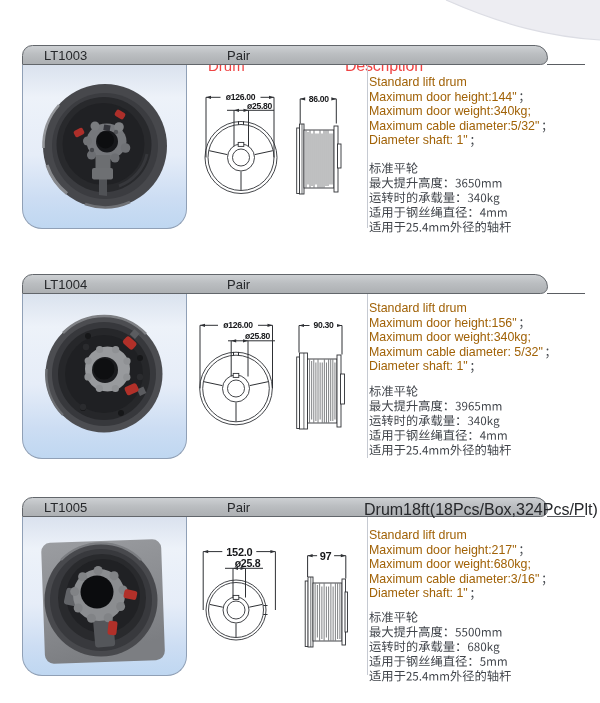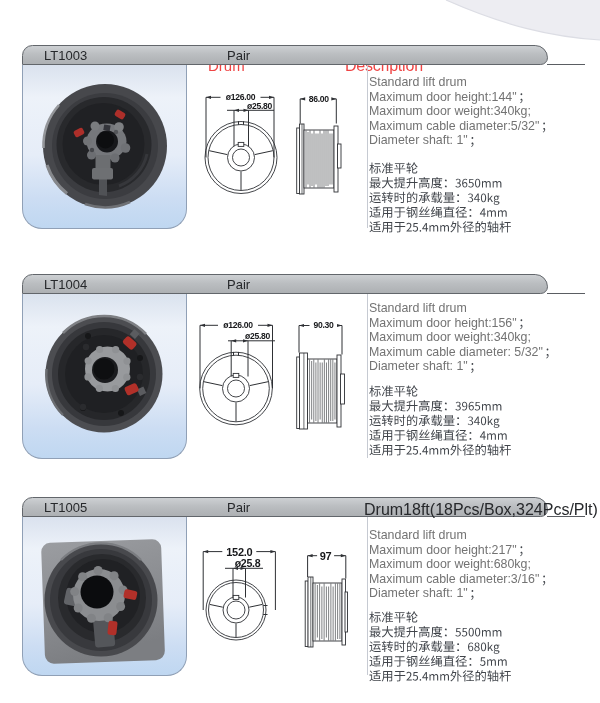--- a/index.html
+++ b/index.html
@@ -8,21 +8,21 @@
 .hdr{position:absolute;font-family:Liberation Sans, sans-serif;font-size:15px;color:#ef4444;margin-top:36px;}
 .bar{position:absolute;left:22px;width:526px;height:20px;box-sizing:border-box;
  background:linear-gradient(180deg,#cdd0d3 0%,#bbbec1 45%,#adb0b3 100%);
  border:1px solid #62666b;border-radius:13px 16px 9px 0;}
 .bar .t{position:absolute;top:2px;font-size:13px;color:#26282b;white-space:nowrap;}
 .barline{position:absolute;height:1.2px;background:#5a5d62;}
 .cell{position:absolute;left:22px;width:165px;box-sizing:border-box;
  border:1px solid #90a0b6;border-top:none;border-radius:0 0 20px 20px;
  background:linear-gradient(180deg,#dae2ee 0%,#edf2f9 20%,#e6edf8 55%,#ccddf3 82%,#bfd7f1 100%);}
 .vdiv{position:absolute;left:367px;width:1px;background:#c6cad2;}
-.desc{position:absolute;left:369px;font-size:12.4px;line-height:14.6px;color:#737373;white-space:nowrap;}
+.desc{position:absolute;left:369px;font-size:12.4px;line-height:14.6px;color:#a16207;white-space:nowrap;}
 </style>
 </head>
 <body>
 
 <svg class="abs" style="left:0;top:0" width="600" height="60" viewBox="0 0 600 60">
  <path d="M446,0 C505,26 552,37 600,40 L600,0 Z" fill="#ededf2"></path>
  <path d="M446,0 C505,26 552,37 600,40" fill="none" stroke="#dcdde4" stroke-width="1.2"></path>
 </svg>
 
 <div class="hdr" style="left:78px;top:21px;">Ref.</div>

